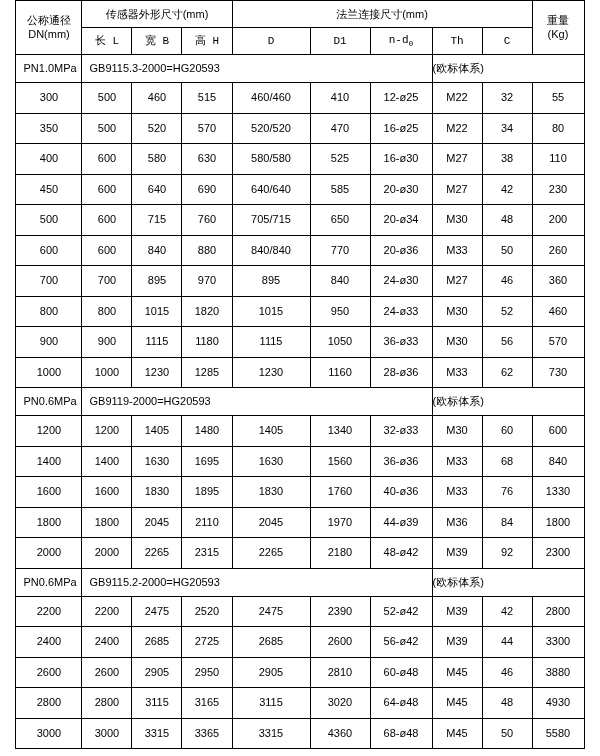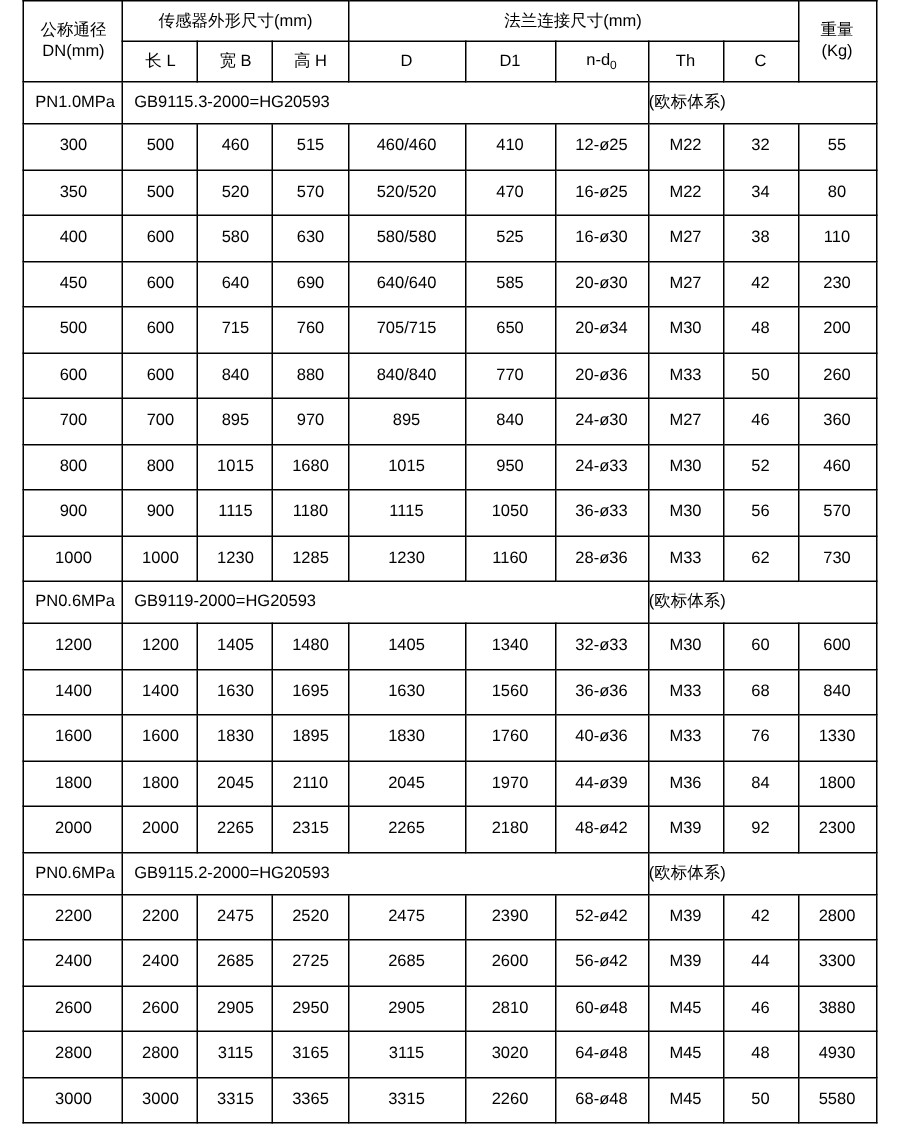--- a/index.html
+++ b/index.html
@@ -30,20 +30,21 @@
     line-height: 1.15;
   }
   
   .hdr-top td {
     height: 26px;
     font-size: 11.5px;
   }
   .hdr-sub td {
     height: 26px;
     font-size: 11.5px;
+    font-family: Liberation Mono, monospace;
   }
   .hdr-top td.two-line, .hdr-sub td.two-line {
     line-height: 1.25;
   }
   
   .section td {
     height: 27px;
     font-size: 11.5px;
     margin-top: 36px;
   }
@@ -185,21 +186,21 @@
         <td>840</td>
         <td>24-ø30</td>
         <td>M27</td>
         <td>46</td>
         <td>360</td>
       </tr>
       <tr class="data">
         <td>800</td>
         <td>800</td>
         <td>1015</td>
-        <td>1680</td>
+        <td>1820</td>
         <td>1015</td>
         <td>950</td>
         <td>24-ø33</td>
         <td>M30</td>
         <td>52</td>
         <td>460</td>
       </tr>
       <tr class="data">
         <td>900</td>
         <td>900</td>
@@ -341,20 +342,20 @@
         <td>M45</td>
         <td>48</td>
         <td>4930</td>
       </tr>
       <tr class="data">
         <td>3000</td>
         <td>3000</td>
         <td>3315</td>
         <td>3365</td>
         <td>3315</td>
-        <td>2260</td>
+        <td>4360</td>
         <td>68-ø48</td>
         <td>M45</td>
         <td>50</td>
         <td>5580</td>
       </tr>
     </tbody>
 </table>
 
 </body></html>

